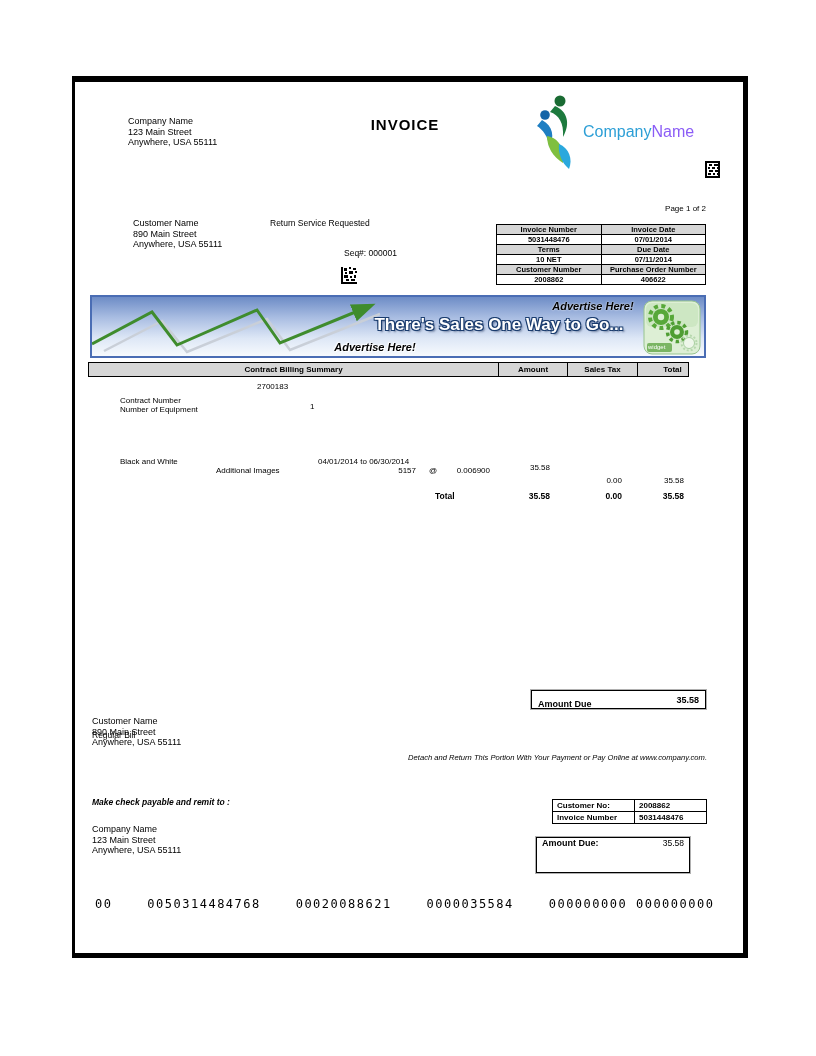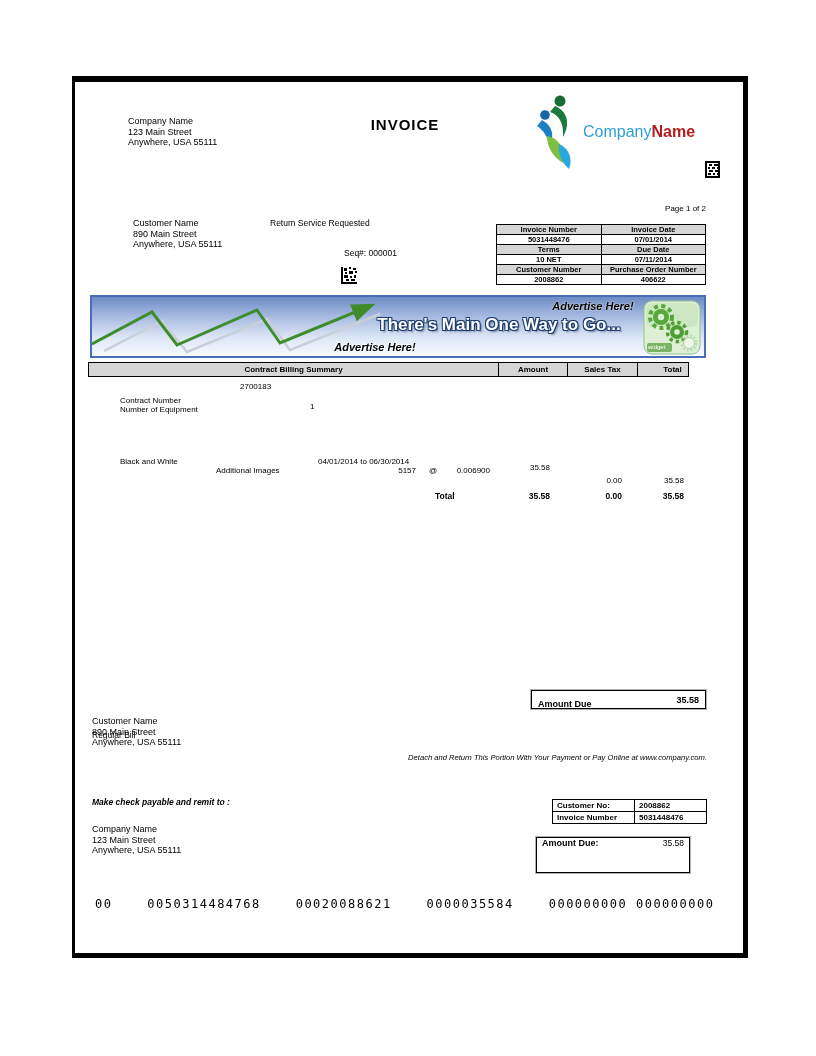--- a/index.html
+++ b/index.html
@@ -8,21 +8,21 @@
   .page { position:absolute; left:0; top:0; width:816px; height:1056px; background:#fff; overflow:hidden; }
   .abs { position:absolute; }
   .frame { left:72px; top:76px; width:676px; height:882px; border-style:solid; border-color:#000; border-width:6px 5px 5px 3px; }
 
   .addr { font-size:9px; line-height:10.5px; white-space:nowrap; }
   .invoice-title { left:330px; top:116px; width:150px; text-align:center; font-size:15px; font-weight:bold; letter-spacing:1px; }
 
   .logo-wrap { left:533px; top:93px; width:180px; height:78px; }
   .logo-text { position:absolute; left:50px; top:30px; font-size:16px; white-space:nowrap; }
   .logo-co { color:#2d9fd6; }
-  .logo-nm { color:#b91c1c; font-weight:bold; }
+  .logo-nm { color:#8b5cf6; font-weight:normal; }
 
   .page-indicator { left:616px; top:204px; width:90px; text-align:right; font-size:8px; }
   .return-service { left:270px; top:218px; font-size:8.5px; }
   .seq { left:344px; top:248px; font-size:8.5px; }
 
   .inv-info { left:496px; top:224px; width:210px; border-collapse:collapse; font-size:7.5px; font-weight:bold; text-align:center; table-layout:fixed; }
   .inv-info td { border:1px solid #000; height:9px; padding:0 1px; white-space:nowrap; overflow:hidden; }
   .inv-info tr.hdr td { background:#d6d6d6; }
 
   .banner { left:90px; top:295px; width:616px; height:63px; border:2px solid #4a6db4;
@@ -177,21 +177,21 @@
     <svg class="zig" width="612" height="59" viewBox="0 0 612 59">
       <defs>
         <marker id="arw" markerWidth="9" markerHeight="8" refX="6" refY="3" orient="auto">
           <path d="M0,0 L8,3 L0,6 Z" fill="#3f8c2d"></path>
         </marker>
       </defs>
       <polyline points="12,54 70,24 95,55 175,22 198,53 288,17" fill="none" stroke="#c9cfd8" stroke-width="2.5"></polyline>
       <polyline points="0,47 60,15 85,48 165,13 188,46 278,9" fill="none" stroke="#3f8c2d" stroke-width="3" marker-end="url(#arw)"></polyline>
     </svg>
     <div class="adv-top">Advertise Here!</div>
-    <div class="tagline">There's Main One Way to Go...</div>
+    <div class="tagline">There's Sales One Way to Go...</div>
     <div class="adv-bottom">Advertise Here!</div>
     <span class="widget">
       <svg width="58" height="55" viewBox="0 0 58 55">
         <rect x="1" y="1" width="56" height="53" rx="8" fill="#ddefd5" stroke="#97c48f"></rect>
         <rect x="3" y="3" width="52" height="24" rx="6" fill="#c6e4ba" opacity="0.7"></rect>
         <circle cx="18" cy="17" r="11" fill="none" stroke="#57a839" stroke-width="4" stroke-dasharray="4 3.4"></circle>
         <circle cx="18" cy="17" r="8" fill="#57a839"></circle>
         <circle cx="18" cy="17" r="3.2" fill="#ddefd5"></circle>
         <circle cx="34" cy="32" r="9.5" fill="none" stroke="#4f9e33" stroke-width="3.5" stroke-dasharray="3.4 3"></circle>
         <circle cx="34" cy="32" r="7" fill="#4f9e33"></circle>
@@ -205,21 +205,21 @@
   </div>
 
   <div class="abs cbs-header">
     <div>Contract Billing Summary</div>
     <div>Amount</div>
     <div>Sales Tax</div>
     <div>Total</div>
   </div>
 
   <div class="abs t8" style="left:120px; top:382px;margin-top:14px;">Contract Number</div>
-  <div class="abs t8" style="left:240px; top:382px;">2700183</div>
+  <div class="abs t8" style="left:257px; top:382px;">2700183</div>
 
   <div class="abs t8" style="left:120px; top:405px;">Number of Equipment</div>
   <div class="abs t8" style="left:310px; top:402px;">1</div>
 
   <div class="abs t8" style="left:120px; top:457px;">Black and White</div>
   <div class="abs t8" style="left:318px; top:457px;">04/01/2014 to 06/30/2014</div>
   <div class="abs t8" style="left:216px; top:466px;">Additional Images</div>
   <div class="abs t8 num" style="left:356px; top:466px; width:60px;">5157</div>
   <div class="abs t8" style="left:429px; top:466px;">@</div>
   <div class="abs t8 num" style="left:438px; top:466px; width:52px;">0.006900</div>

